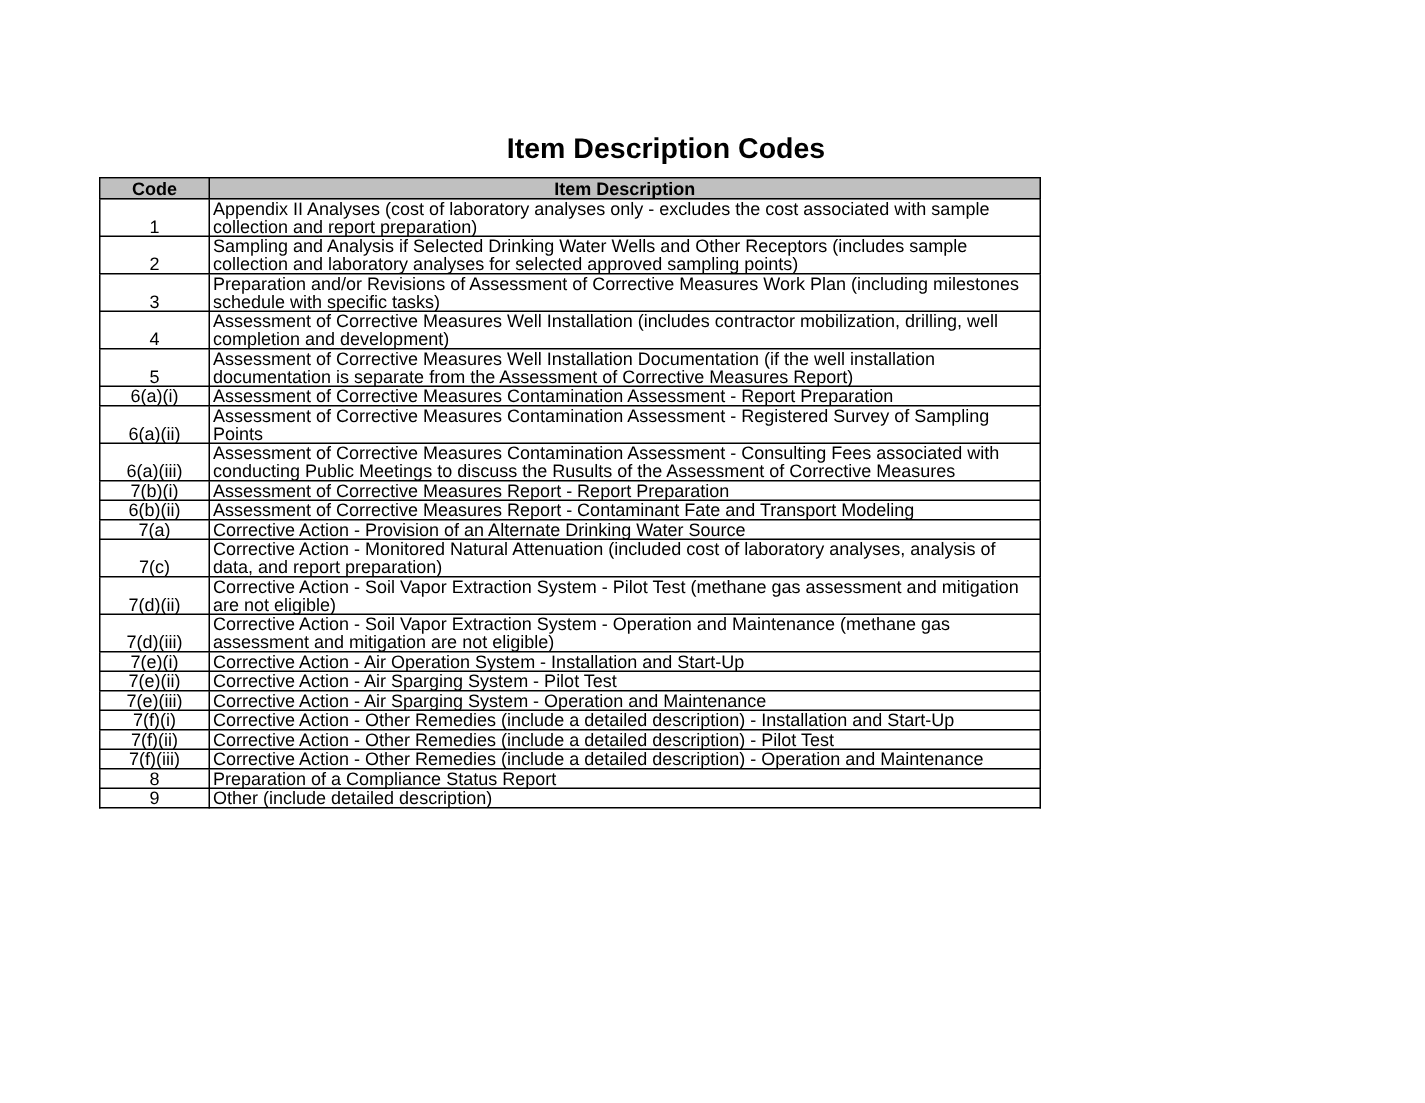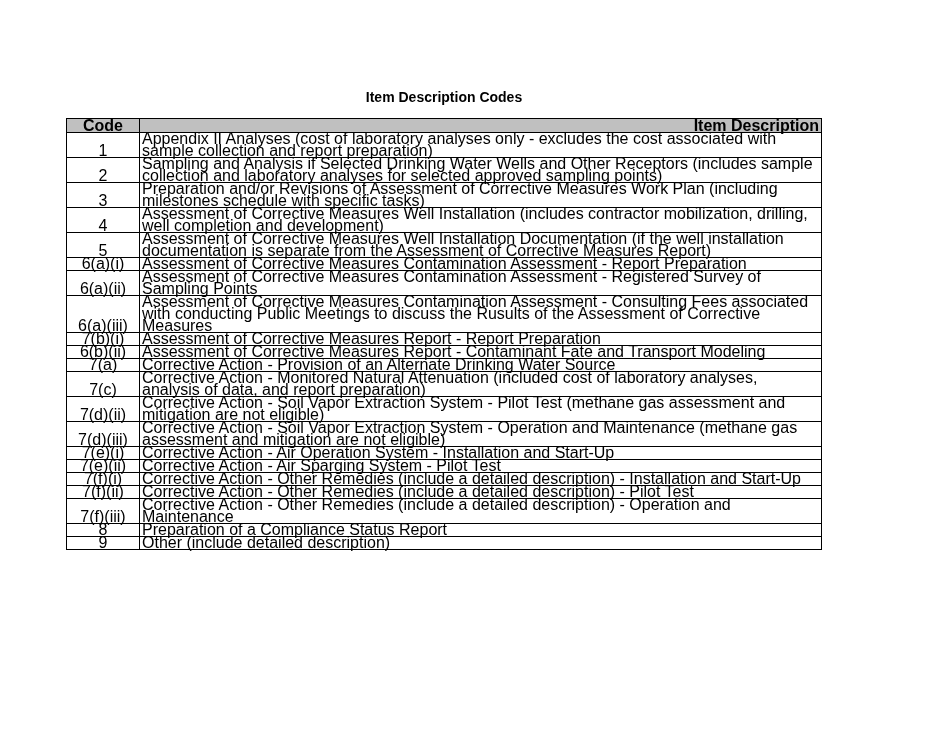--- a/index.html
+++ b/index.html
@@ -1,25 +1,25 @@
 <!DOCTYPE html>
 <html><head>
 <meta charset="utf-8">
 <style>
   html, body { margin: 0; padding: 0; background: #ffffff; }
   body { width: 950px; height: 735px; position: relative; overflow: hidden;
          font-family: "Liberation Sans", sans-serif; color: #000; }
   .title { position: absolute; top: 89px; left: 0; width: 888px; text-align: center;
-           font-size: 14px; font-weight: bold; }
-  table.codes { position: absolute; top: 118px; left: 66px; width: 756px;
-                border-collapse: collapse; font-size: 16px; line-height: 12px; }
+           font-size: 19px; font-weight: bold; }
+  table.codes { position: absolute; top: 118px; left: 66px; width: 628px;
+                border-collapse: collapse; font-size: 12px; line-height: 12px; }
   table.codes th, table.codes td { border: 1px solid #000; padding: 0 2px; vertical-align: bottom; }
   table.codes th { background: #c0c0c0; font-weight: bold; height: 13px; }
   table.codes th.code { text-align: center; }
-  table.codes th.desc { text-align: right; margin-left: 13px; }
+  table.codes th.desc { text-align: center; margin-left: 13px; }
   table.codes td.code { width: 68px; text-align: center; }
   table.codes td.desc { text-align: left; white-space: normal; }
   table.codes tr { height: 13px; }
 </style>
 </head>
 <body>
 
 <div class="title">Item Description Codes</div>
 
 <table class="codes">
@@ -88,20 +88,24 @@
       </tr>
       <tr>
         <td class="code">7(e)(i)</td>
         <td class="desc">Corrective Action - Air Operation System - Installation and Start-Up</td>
       </tr>
       <tr>
         <td class="code">7(e)(ii)</td>
         <td class="desc">Corrective Action - Air Sparging System - Pilot Test</td>
       </tr>
       <tr>
+        <td class="code">7(e)(iii)</td>
+        <td class="desc">Corrective Action - Air Sparging System - Operation and Maintenance</td>
+      </tr>
+      <tr>
         <td class="code">7(f)(i)</td>
         <td class="desc">Corrective Action - Other Remedies (include a detailed description) - Installation and Start-Up</td>
       </tr>
       <tr>
         <td class="code">7(f)(ii)</td>
         <td class="desc">Corrective Action - Other Remedies (include a detailed description) - Pilot Test</td>
       </tr>
       <tr>
         <td class="code">7(f)(iii)</td>
         <td class="desc">Corrective Action - Other Remedies (include a detailed description) - Operation and Maintenance</td>

